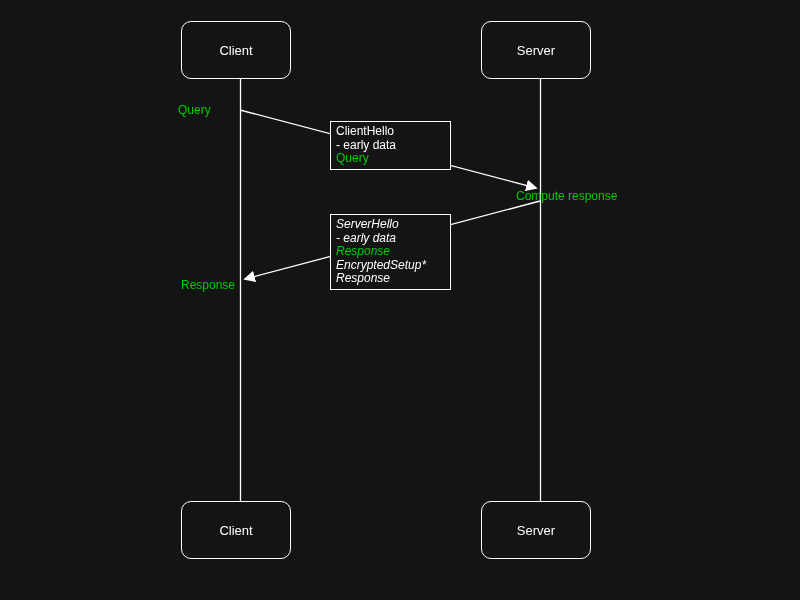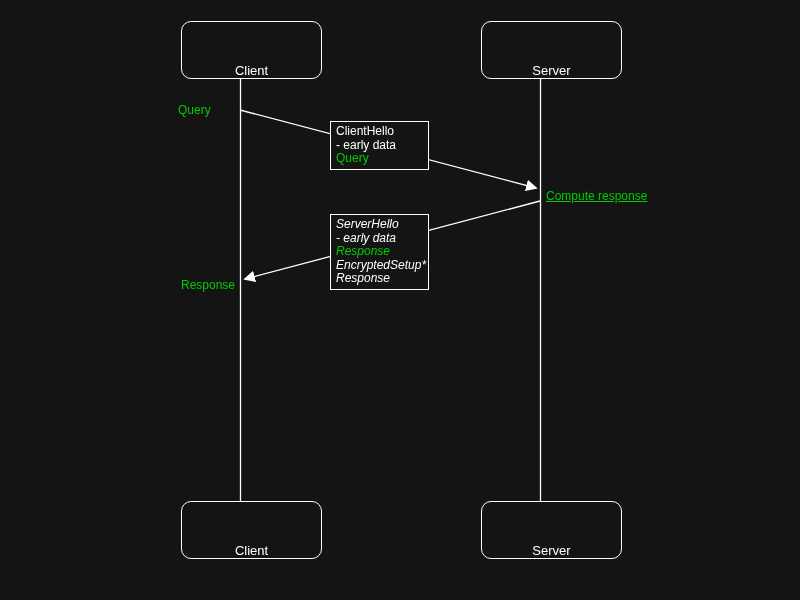--- a/index.html
+++ b/index.html
@@ -17,42 +17,42 @@
   }
   .lines-layer {
     position: absolute;
     inset: 0;
     width: 800px;
     height: 600px;
     z-index: 1;
   }
   .actor {
     position: absolute;
-    width: 141px;
+    width: 110px;
     height: 58px;
     box-sizing: border-box;
     border: 1.5px solid var(--line-color, #ffffff);
     border-radius: 10px;
     background: var(--background, #141414);
     color: var(--line-color, #ffffff);
     font-size: 13px;
     display: flex;
-    align-items: flex-end;
+    align-items: center;
     justify-content: center;
     z-index: 2;
   }
   .actor.client-top  { left: 181px; top: 21px; }
   .actor.server-top  { left: 481px; top: 21px; }
   .actor.client-bottom { left: 181px; top: 501px; }
   .actor.server-bottom { left: 481px; top: 501px; }
 
   .msg-box {
     position: absolute;
     left: 330px;
-    width: 99px;
+    width: 121px;
     box-sizing: border-box;
     border: 1.5px solid var(--line-color, #ffffff);
     background: var(--background, #141414);
     color: var(--line-color, #ffffff);
     font-size: 12px;
     line-height: 13.5px;
     padding: 3px 5px;
     z-index: 3;
   }
   .msg-box.client-hello { top: 121px; }
@@ -62,21 +62,21 @@
 
   .note {
     position: absolute;
     color: var(--accent-green, #00cc00);
     font-size: 12px;
     line-height: 14px;
     white-space: nowrap;
     z-index: 2;
   }
   .note.query    { left: 178px; top: 103px; }
-  .note.compute  { left: 546px; top: 189px; text-decoration: underline; }
+  .note.compute  { left: 516px; top: 189px; }
   .note.response { left: 181px; top: 278px; }
 </style>
 </head>
 <body>
 
 <div class="stage">
 
   <svg class="lines-layer" viewBox="0 0 800 600" xmlns="http://www.w3.org/2000/svg">
     <defs>
       <marker id="arrowhead" viewBox="0 0 10 10" refX="8.5" refY="5" markerWidth="9" markerHeight="9" orient="auto-start-reverse">

